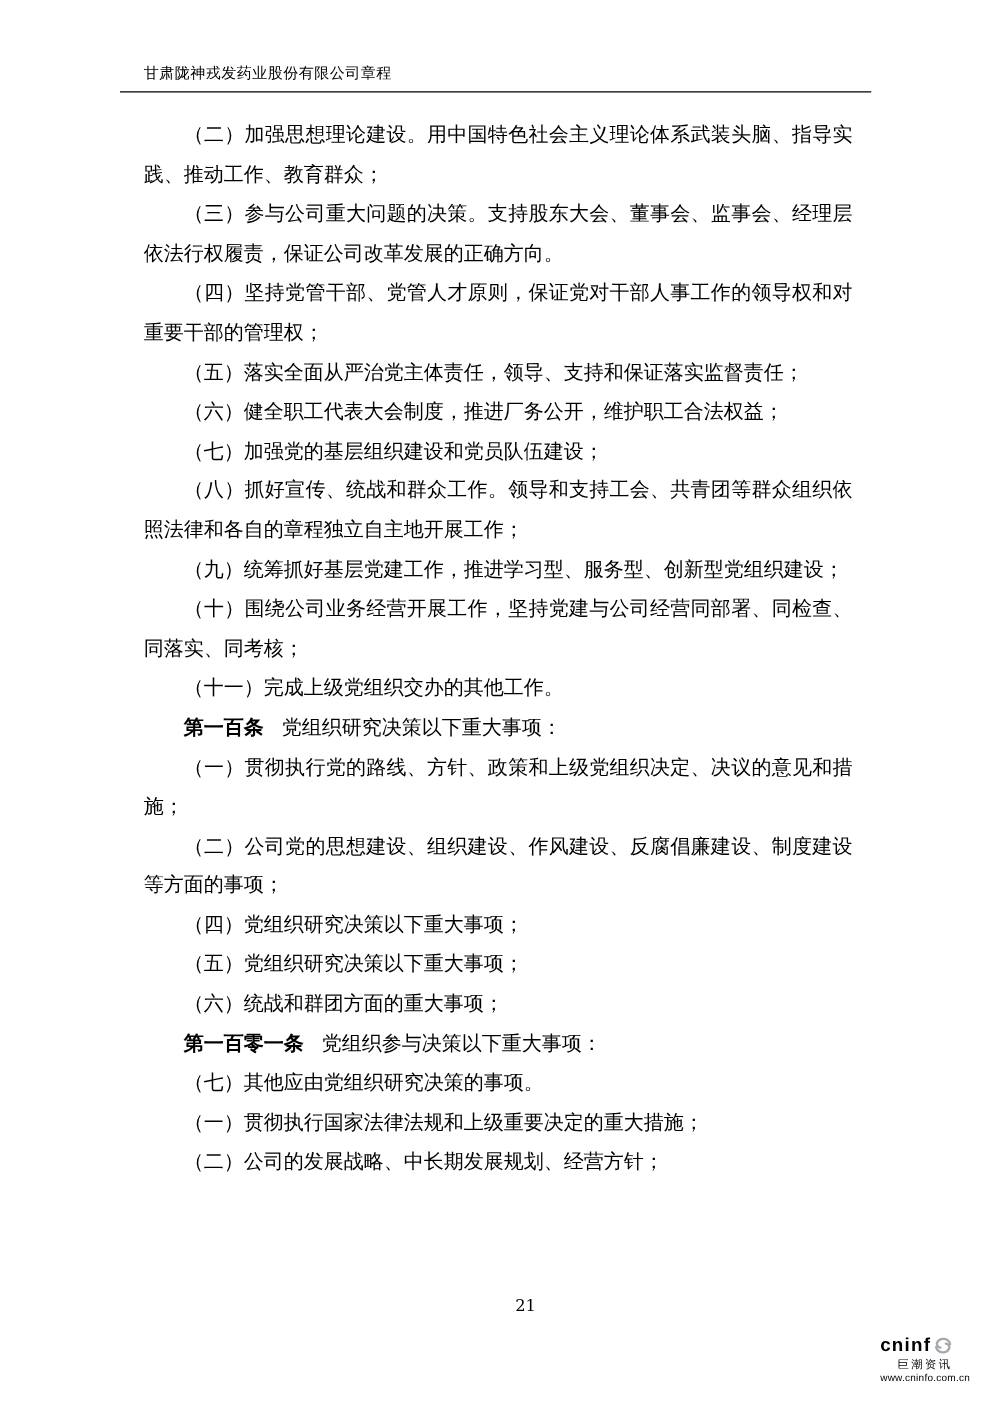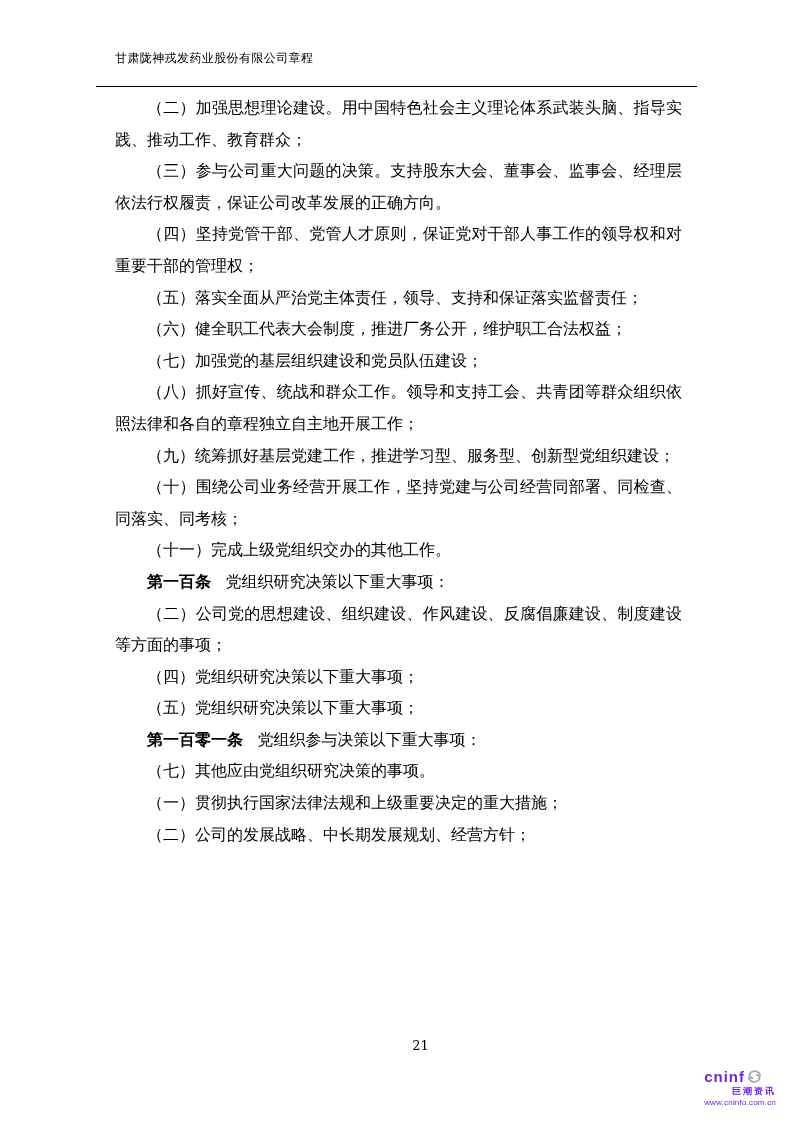--- a/index.html
+++ b/index.html
@@ -12,21 +12,21 @@
     overflow: hidden;
     color: #000000;
     font-family: "DejaVu Serif", "Liberation Serif", serif;
   }
   .header {
     position: absolute;
     top: 50px;
     left: 96px;
     width: 601px;
     border-bottom: 1.5px solid #000000;
-    padding: 0 0 19px 19px;
+    padding: 0 0 6px 19px;
     font-size: 12px;
     letter-spacing: 0.4px;
   }
   .body-text {
     position: absolute;
     top: 92px;
     left: 115px;
     width: 567px;
     font-size: 16px;
     line-height: 31.6px;
@@ -46,42 +46,41 @@
     left: 0;
     width: 100%;
     text-align: center;
     font-size: 13px;
     padding-left: 48px;
   }
   .footer-logo {
     position: absolute;
     right: 17px;
     bottom: 15px;
-    color: #6d28d9;
+    color: #000000;
     font-family: "Liberation Sans", sans-serif;
     line-height: 1.15;
   }
   .logo-row {
     display: flex;
     align-items: center;
     justify-content: flex-start;
     gap: 2px;
   }
   .logo-brand {
     font-size: 15px;
     font-weight: bold;
     letter-spacing: 1px;
   }
   .logo-icon { display: inline-block; width: 15px; height: 15px; }
   .logo-name {
     font-size: 9px;
     letter-spacing: 2px;
-    text-align: right;
+    text-align: center;
     margin-top: 1px;
-    font-weight: bold;
   }
   .logo-url {
     font-size: 8px;
     letter-spacing: 0.2px;
     margin-top: 1px;
   }
 </style>
 </head>
 <body>
 
@@ -96,23 +95,25 @@
     <p class="para">（三）参与公司重大问题的决策。支持股东大会、董事会、监事会、经理层依法行权履责，保证公司改革发展的正确方向。</p>
     <p class="para">（四）坚持党管干部、党管人才原则，保证党对干部人事工作的领导权和对重要干部的管理权；</p>
     <p class="para">（五）落实全面从严治党主体责任，领导、支持和保证落实监督责任；</p>
     <p class="para">（六）健全职工代表大会制度，推进厂务公开，维护职工合法权益；</p>
     <p class="para">（七）加强党的基层组织建设和党员队伍建设；</p>
     <p class="para">（八）抓好宣传、统战和群众工作。领导和支持工会、共青团等群众组织依照法律和各自的章程独立自主地开展工作；</p>
     <p class="para">（九）统筹抓好基层党建工作，推进学习型、服务型、创新型党组织建设；</p>
     <p class="para">（十）围绕公司业务经营开展工作，坚持党建与公司经营同部署、同检查、同落实、同考核；</p>
     <p class="para">（十一）完成上级党组织交办的其他工作。</p>
     <p class="para"><b class="article-num">第一百条</b><span>党组织研究决策以下重大事项：</span></p>
+    <p class="para">（一）贯彻执行党的路线、方针、政策和上级党组织决定、决议的意见和措施；</p>
     <p class="para">（二）公司党的思想建设、组织建设、作风建设、反腐倡廉建设、制度建设等方面的事项；</p>
     <p class="para">（四）党组织研究决策以下重大事项；</p>
     <p class="para">（五）党组织研究决策以下重大事项；</p>
+    <p class="para">（六）统战和群团方面的重大事项；</p>
     <p class="para"><b class="article-num">第一百零一条</b><span>党组织参与决策以下重大事项：</span></p>
     <p class="para">（七）其他应由党组织研究决策的事项。</p>
     <p class="para">（一）贯彻执行国家法律法规和上级重要决定的重大措施；</p>
     <p class="para">（二）公司的发展战略、中长期发展规划、经营方针；</p>
   </div>
 
   <div class="page-number">21</div>
 
   <div class="footer-logo">
     <div class="logo-row">

